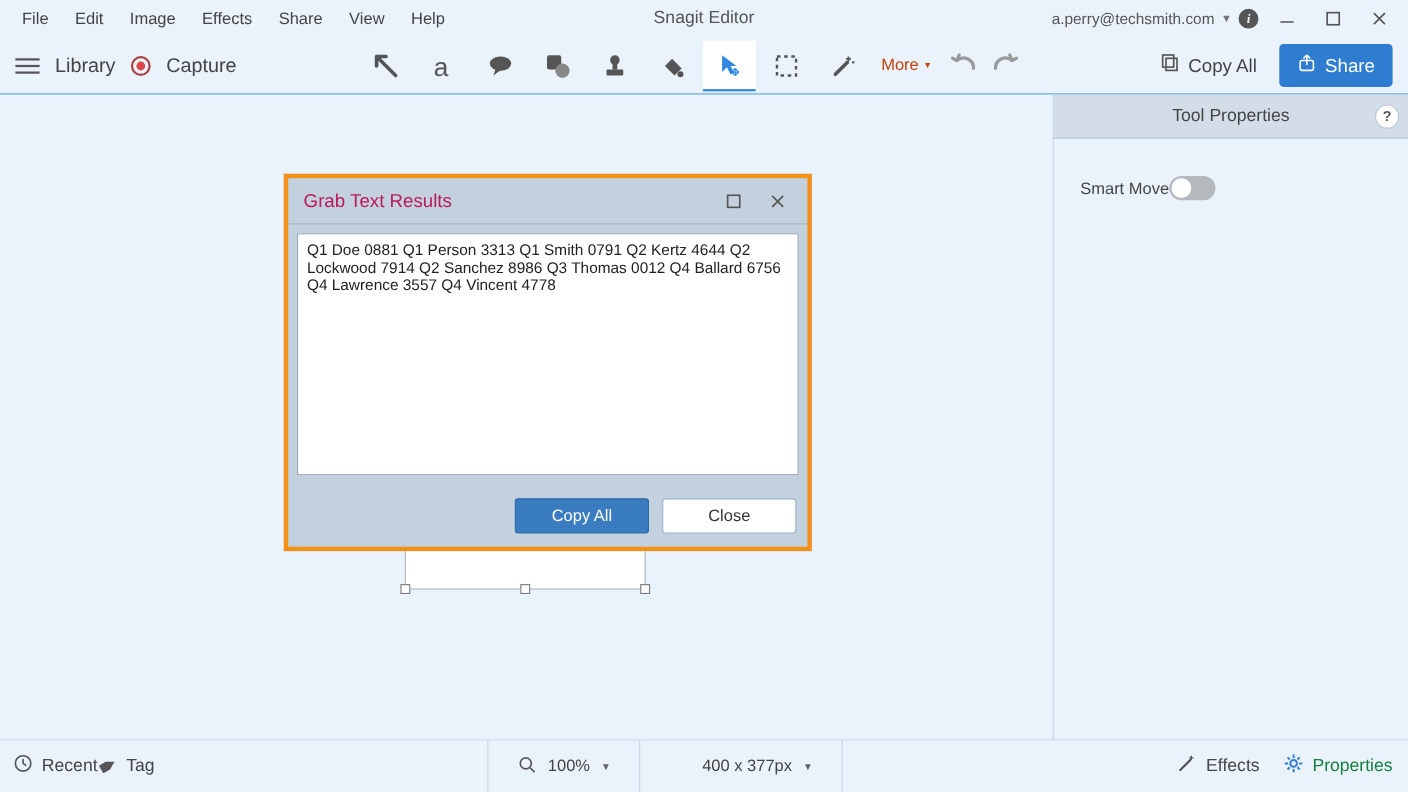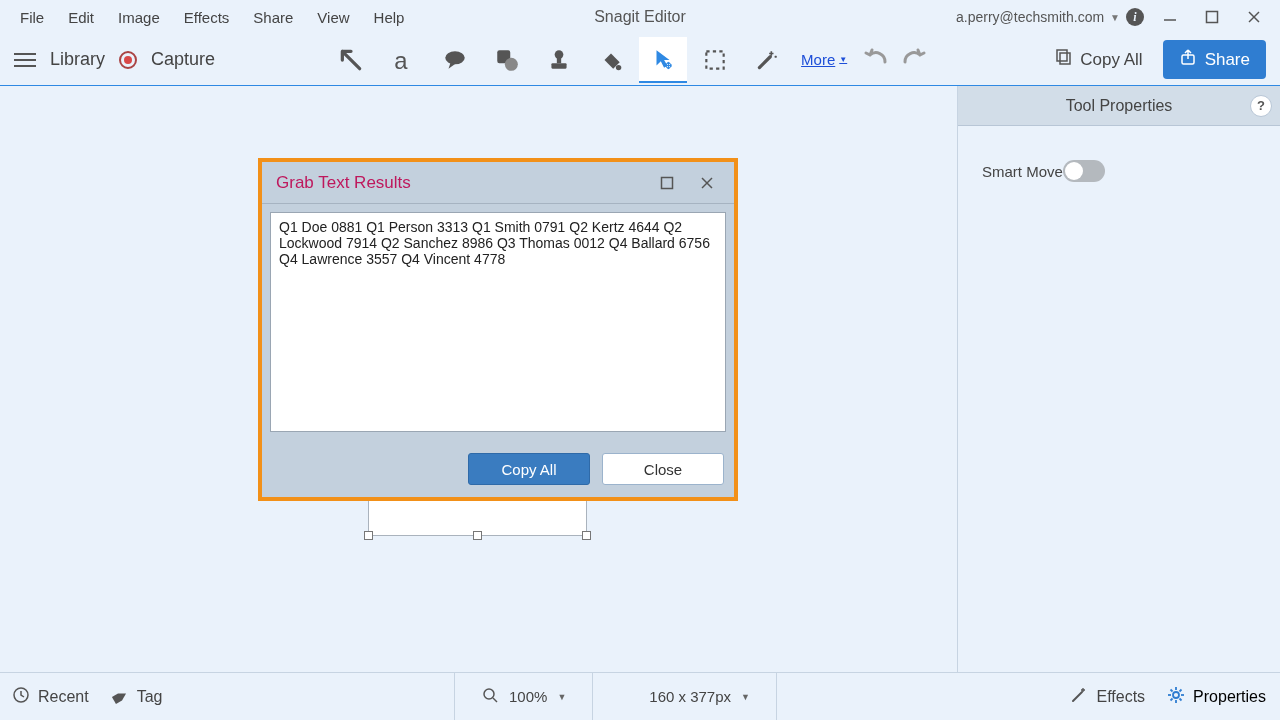--- a/index.html
+++ b/index.html
@@ -110,21 +110,21 @@
     display: flex;
     align-items: center;
     justify-content: center;
     color: #555;
   }
   .tool-btn.active {
     background: #fff;
     border-bottom: 2px solid #2f89e3;
   }
   .tool-btn svg { width: 26px; height: 26px; }
-  .more-label { font-size: 15px; color: #1d4ed8; margin: 0 6px; display:flex; align-items:center; gap:4px;text-decoration:underline;}
+  .more-label { font-size: 15px; color: #c2410c; margin: 0 6px; display:flex; align-items:center; gap:4px;}
   .more-label .dd-s { font-size: 8px; }
 
   .undo-redo { display:flex; gap: 8px; margin-left: 6px;}
   .undo-redo svg { width: 28px; height: 20px; }
 
   .toolbar .right {
     margin-left: auto;
     display: flex;
     align-items: center;
     gap: 10px;
@@ -297,21 +297,20 @@
   .statusbar {
     height: 48px;
     border-top: 1px solid #c7d4e2;
     background: #eaf2fb;
     display: flex;
     align-items: stretch;
   }
   .status-left {
     display: flex;
     align-items: center;
-    gap: 22px;
     padding: 0 12px;
   }
   .status-item {
     display: flex;
     align-items: center;
     gap: 8px;
     font-size: 16px;
     color: #444;
   }
   .status-center {
@@ -332,21 +331,21 @@
     font-size: 15px;
     color: #444;
   }
   .center-box .dd-s { font-size: 9px; color:#666; }
   .status-right {
     display: flex;
     align-items: center;
     gap: 22px;
     padding: 0 14px;
   }
-  .status-right .blue { color: #000000; }
+  .status-right .blue { color: #15803d; }
   .icon-small svg { width: 18px; height: 18px; }
 </style>
 </head>
 <body>
 
 <div class="app-title">Snagit Editor</div>
 
 <div class="menubar">
   <div class="menu-item">File</div>
   <div class="menu-item">Edit</div>
@@ -558,21 +557,21 @@
       <span class="icon-small">
         <svg viewBox="0 0 18 18">
             <circle cx="8" cy="8" r="5" fill="none" stroke="#555" stroke-width="1.5"></circle>
             <line x1="12" y1="12" x2="16" y2="16" stroke="#555" stroke-width="1.5"></line>
           </svg>
       </span>
       <span>100%</span>
       <span class="dd-s">▼</span>
     </div>
     <div class="center-box" style="border-left:none">
-      <span>160 x 377px</span>
+      <span>400 x 377px</span>
       <span class="dd-s">▼</span>
     </div>
   </div>
   <div class="status-right">
     <div class="status-item">
       <span class="icon-small">
         <svg viewBox="0 0 18 18">
             <path d="M3 15 L12 6" stroke="#555" stroke-width="2" stroke-linecap="round"></path>
             <path d="M13 2 L13 6 M11 4 L15 4" stroke="#555" stroke-width="1.3"></path>
           </svg>

